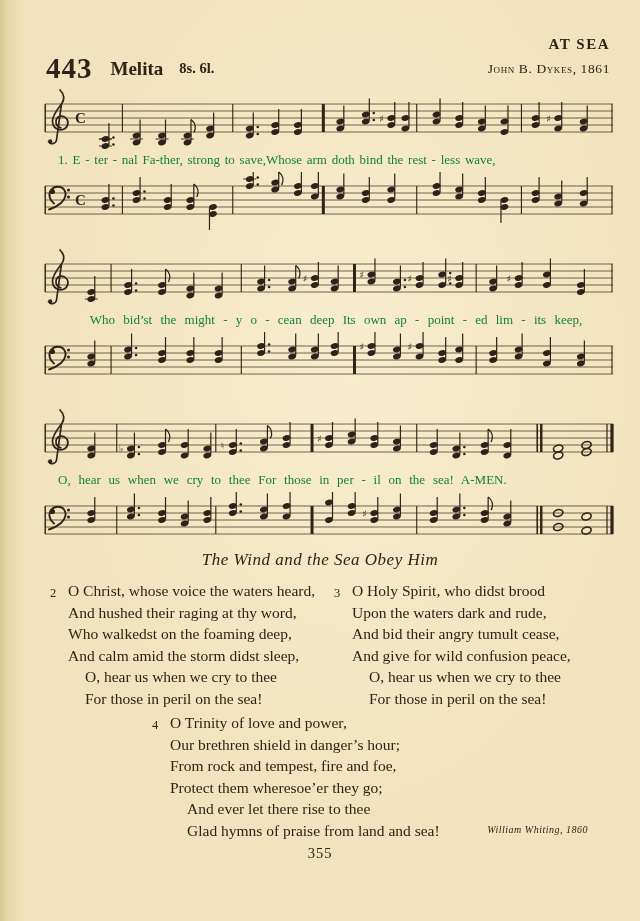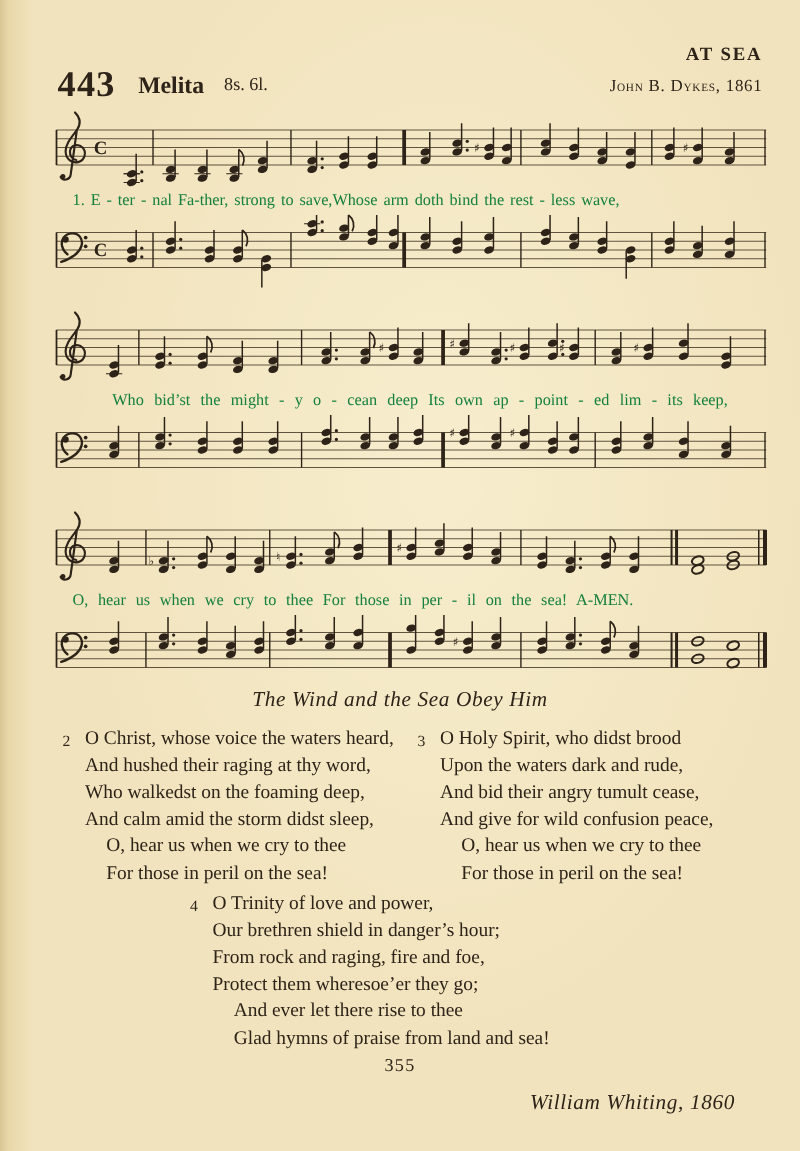--- a/index.html
+++ b/index.html
@@ -15,21 +15,21 @@
   .section-header{
     position:absolute;top:36px;right:30px;
     font-weight:bold;font-size:15px;letter-spacing:1.5px;
   }
   .title-row{
     position:absolute;top:54px;left:46px;right:30px;
     display:flex;align-items:center;
   }
   .hymn-number{font-size:29px;font-weight:bold;letter-spacing:1px;margin-right:18px;line-height:1;}
   .tune-name{font-size:19px;font-weight:bold;margin-right:16px;}
-  .meter{font-size:14.5px;font-weight:normal;}
+  .meter{font-size:14.5px;font-weight:bold;}
   .composer{margin-left:auto;font-variant:small-caps;font-size:13.5px;letter-spacing:.6px;}
   .score{position:absolute;top:88px;left:44px;width:570px;}
   .system{margin-bottom:16px;}
   .staff{height:62px;}
   .staff svg{display:block;}
   .lyric{
     height:20px;line-height:20px;font-size:13px;white-space:nowrap;overflow:hidden;
     padding-left:14px;color:#15803d;
   }
   .ws1{word-spacing:1.5px;}
@@ -42,22 +42,22 @@
   .verses2col{
     position:absolute;top:580px;left:48px;right:24px;display:flex;
   }
   .col{width:50%;}
   .verse{position:relative;padding-left:20px;font-size:15.5px;line-height:21.5px;}
   .verse-num{position:absolute;left:2px;top:3px;font-size:12.5px;}
   .vline{white-space:nowrap;}
   .ind{padding-left:17px;}
   .verse4wrap{position:absolute;top:712px;left:150px;right:0;}
   .author{
-    position:absolute;top:872px;right:52px;
-    font-style:italic;font-size:17px;letter-spacing:.5px;
+    position:absolute;top:824px;right:52px;
+    font-style:italic;font-size:10px;letter-spacing:.5px;
   }
   .page-number{
     position:absolute;top:845px;left:0;width:100%;text-align:center;
     font-size:14.5px;letter-spacing:1px;
   }
 </style>
 </head>
 <body>
 
 <div class="section-header">AT SEA</div>
@@ -616,21 +616,21 @@
       <div class="vline ind">For those in peril on the sea!</div>
     </div>
   </div>
 </div>
 
 <div class="verse4wrap">
   <div class="verse">
     <span class="verse-num">4</span>
     <div class="vline">O Trinity of love and power,</div>
     <div class="vline">Our brethren shield in danger’s hour;</div>
-    <div class="vline">From rock and raging, fire and foe,</div>
+    <div class="vline">From rock and tempest, fire and foe,</div>
     <div class="vline">Protect them wheresoe’er they go;</div>
     <div class="vline ind">And ever let there rise to thee</div>
     <div class="vline ind">Glad hymns of praise from land and sea!</div>
   </div>
 </div>
 
 <div class="author">William Whiting, 1860</div>
 <div class="page-number">355</div>
 
 </body></html>

